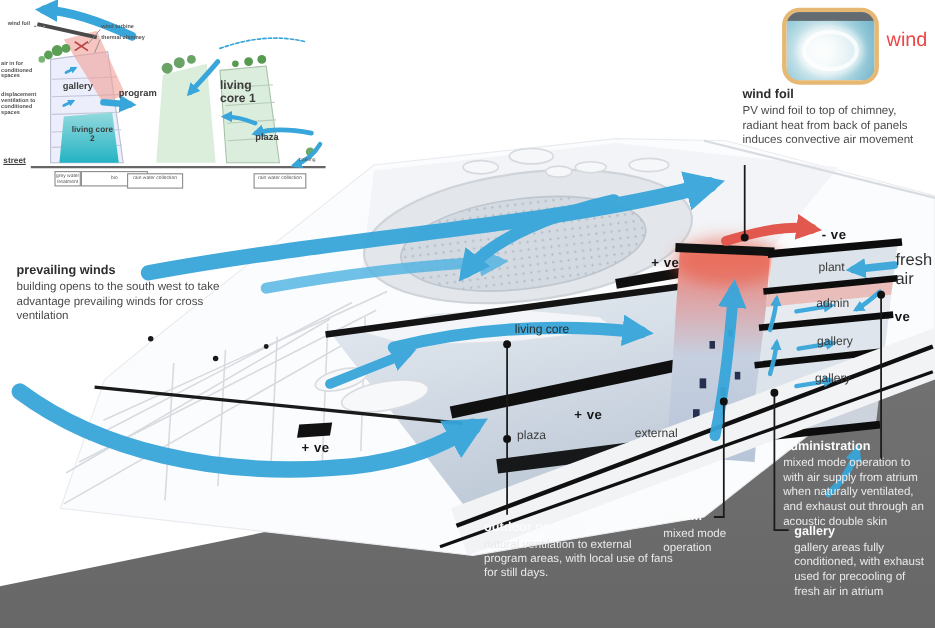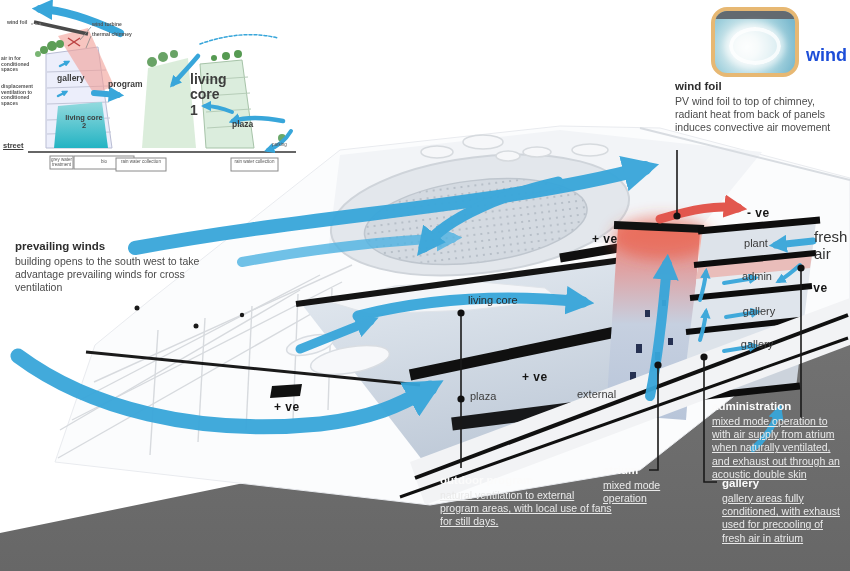--- a/index.html
+++ b/index.html
@@ -5,36 +5,36 @@
   html,body{margin:0;padding:0;background:#ffffff;}
   #stage{position:relative;width:850px;height:571px;overflow:hidden;background:#ffffff;
          font-family:"Liberation Sans",sans-serif;}
   #stage svg{position:absolute;left:0;top:0;}
   .abs{position:absolute;}
   
   .callout{position:absolute;z-index:30;}
   .callout .t{font-weight:bold;font-size:11.5px;color:#2d2d2d;line-height:1.2;margin-bottom:1px;}
   .callout .b{font-size:10.5px;color:#4b4b4b;line-height:1.27;}
   .on-ground .t{color:#fbfbfb;}
-  .on-ground .b{color:#e9e9e9;text-decoration:underline;}
+  .on-ground .b{color:#e9e9e9;}
   
   .pm{position:absolute;z-index:30;font-weight:bold;font-size:12px;color:#161616;letter-spacing:0.5px;}
   .slab-label{position:absolute;z-index:30;font-size:11px;color:#3c3c3c;}
   .flabel{position:absolute;z-index:30;font-size:11px;color:#3a3a3a;text-align:center;}
   .fresh{position:absolute;z-index:30;font-size:15px;color:#333;line-height:1.15;}
   
   .wind-chip{position:absolute;left:711px;top:7px;width:80px;height:62px;z-index:25;
     border:4px solid #e7b873;border-radius:16px;overflow:hidden;
     background:
       radial-gradient(circle at 40% 58%, #fafdfd 0%, #eef6f7 18%, #cfe7ec 36%, #a4d2de 58%, #7fbcd0 82%, #6fb0c8 100%);}
   .wind-chip .phototop{position:absolute;left:0;top:0;width:100%;height:8px;background:#636a70;}
   .wind-chip .swirl{position:absolute;left:14px;top:16px;width:44px;height:30px;border-radius:50%;
       border:4px solid rgba(255,255,255,0.75);background:rgba(255,255,255,0.55);
       box-shadow:0 0 6px 4px rgba(255,255,255,0.6);}
-  .wind-word{position:absolute;left:806px;top:26px;z-index:25;font-weight:bold;font-size:18px;color:#1d4ed8;margin-top:19px;}
+  .wind-word{position:absolute;left:806px;top:26px;z-index:25;font-weight:normal;font-size:18px;color:#ef4444;}
   
   #inset{position:absolute;left:0;top:0;width:302px;height:192px;z-index:20;}
   .ilab{position:absolute;color:#3d3d3d;line-height:1.1;}
   .ilab.b{font-weight:bold;}
   .tiny{font-size:5px;color:#555;}
   .box-lab{font-size:4.5px;color:#555;text-align:center;line-height:1.05;}
 </style>
 </head>
 <body>
 
@@ -272,21 +272,21 @@
     </svg>
 
     <div class="ilab b tiny abs" style="left:7px;top:20px;width:26px;">wind foil</div>
     <div class="ilab b tiny abs" style="left:92px;top:22px;width:44px;">wind turbine</div>
     <div class="ilab b tiny abs" style="left:92px;top:32px;width:48px;">thermal chimney</div>
     <div class="ilab b tiny abs" style="left:1px;top:56px;width:32px;">air in for conditioned spaces</div>
     <div class="ilab b tiny abs" style="left:1px;top:84px;width:36px;">displacement ventilation to conditioned spaces</div>
     <div class="ilab b abs" style="left:57px;top:74px;width:44px;font-size:8.5px;">gallery</div>
     <div class="ilab b abs" style="left:108px;top:80px;width:46px;font-size:8.5px;">program</div>
     <div class="ilab b abs" style="left:64px;top:114px;width:40px;font-size:7.5px;text-align:center;">living core 2</div>
-    <div class="ilab b abs" style="left:190px;top:72px;width:36px;font-size:14px;">living core 1</div>
+    <div class="ilab b abs" style="left:200px;top:72px;width:36px;font-size:11px;">living core 1</div>
     <div class="ilab b abs" style="left:232px;top:120px;width:40px;font-size:8.5px;">plaza</div>
     <div class="ilab b abs" style="left:3px;top:142px;width:32px;font-size:7.5px;text-decoration:underline;">street</div>
     <div class="ilab tiny abs" style="left:272px;top:143px;width:26px;font-size:4.5px;">parking</div>
     <div class="box-lab abs" style="left:50px;top:158px;width:23px;">grey water treatment</div>
     <div class="box-lab abs" style="left:74px;top:160px;width:60px;">bio</div>
     <div class="box-lab abs" style="left:116px;top:160px;width:50px;">rain water collection</div>
     <div class="box-lab abs" style="left:231px;top:160px;width:47px;">rain water collection</div>
   </div>
 
   <div class="wind-chip">

